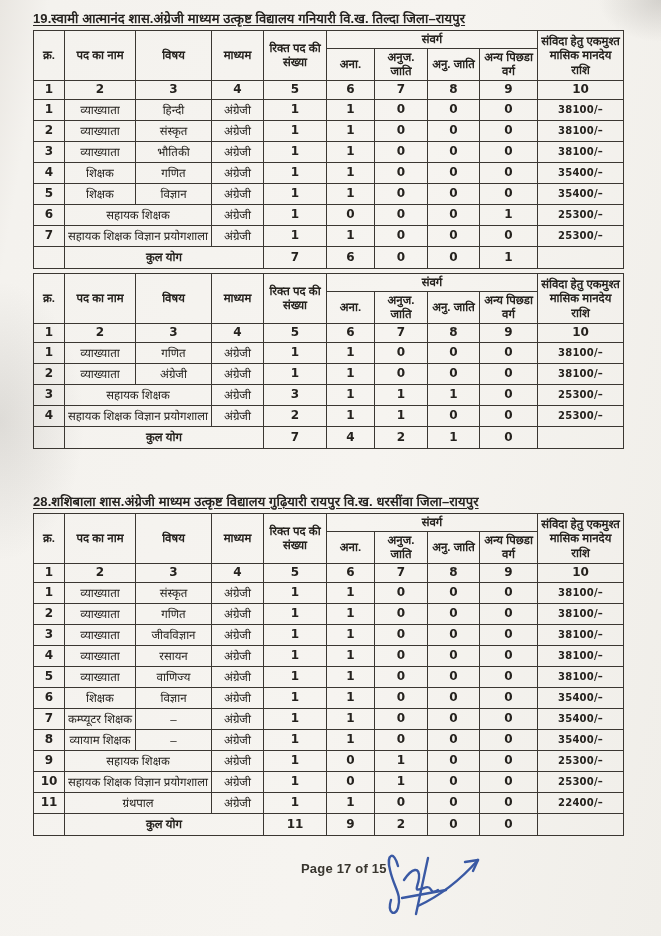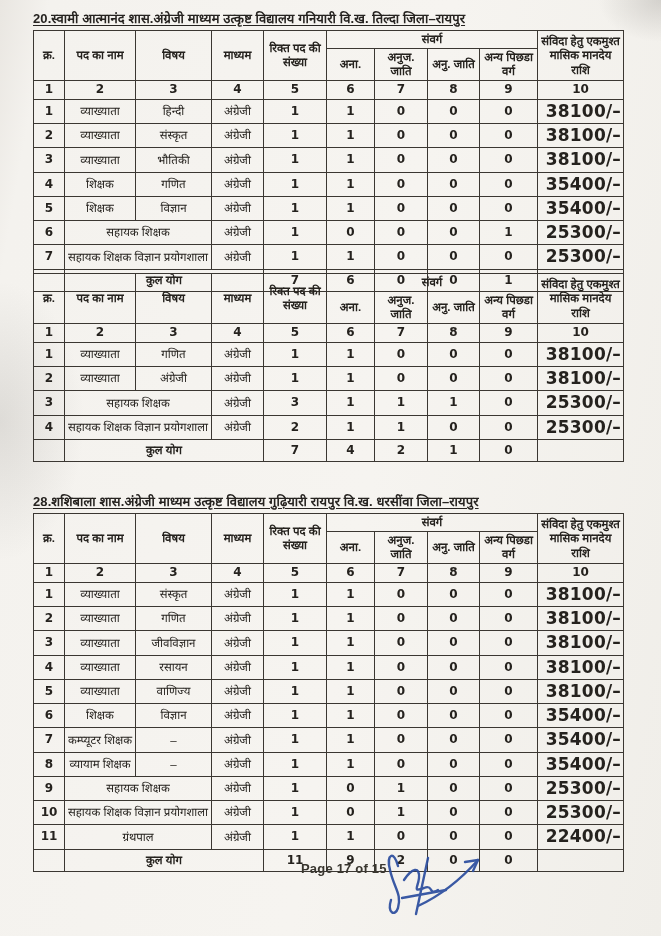--- a/index.html
+++ b/index.html
@@ -41,39 +41,39 @@
     color:#25221e;
     overflow:hidden;
   }
   table.vtab th{font-weight:600;}
   table.vtab th.group{height:15px;font-size:11.5px;text-align:center;}
   table.vtab td.num, table.vtab td.amt{
     font-weight:700;
     font-size:12px;
     font-family:"DejaVu Sans",sans-serif;
   }
-  table.vtab td.amt{font-size:17px;letter-spacing:.2px;text-align:right;}
+  table.vtab td.amt{font-size:10px;letter-spacing:.2px;}
   table.vtab tr.idx td{font-weight:700;height:16px;font-size:12px;font-family:"DejaVu Sans",sans-serif;}
   table.vtab tbody tr.data td{height:18px;}
   table.vtab tr.total td{height:19px;font-weight:700;}
   table.vtab tr.total td.lbl{font-weight:600;margin-top:36px;}
   .footer-label{
     position:absolute;left:301px;top:861px;
     font-size:13px;font-weight:700;color:#39362f;
     letter-spacing:.2px;
   }
   .signature{position:absolute;left:384px;top:836px;pointer-events:none;}
 </style>
 </head>
 <body>
 
 <div class="page">
 
   <div class="section" style="top:9px">
-    <h2 class="sec-title">20.स्वामी आत्मानंद शास.अंग्रेजी माध्यम उत्कृष्ट विद्यालय गनियारी वि.ख. तिल्दा जिला–रायपुर</h2>
+    <h2 class="sec-title">19.स्वामी आत्मानंद शास.अंग्रेजी माध्यम उत्कृष्ट विद्यालय गनियारी वि.ख. तिल्दा जिला–रायपुर</h2>
     <table class="vtab">
         <colgroup>
           <col style="width: 31px;">
           <col style="width: 71px;">
           <col style="width: 76px;">
           <col style="width: 52px;">
           <col style="width: 63px;">
           <col style="width: 48px;">
           <col style="width: 53px;">
           <col style="width: 52px;">

